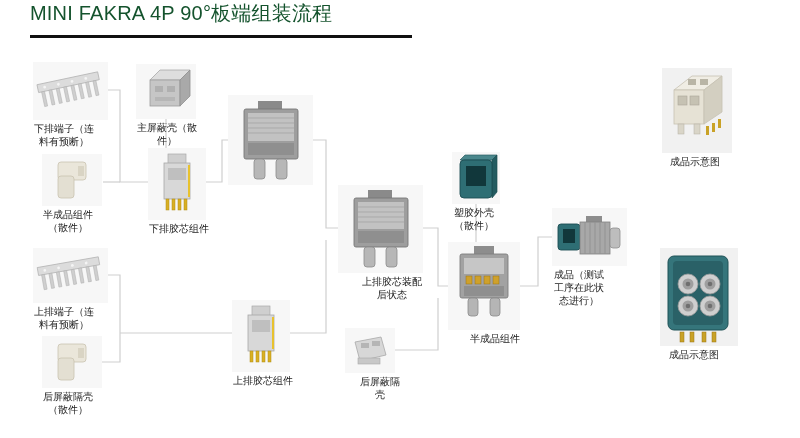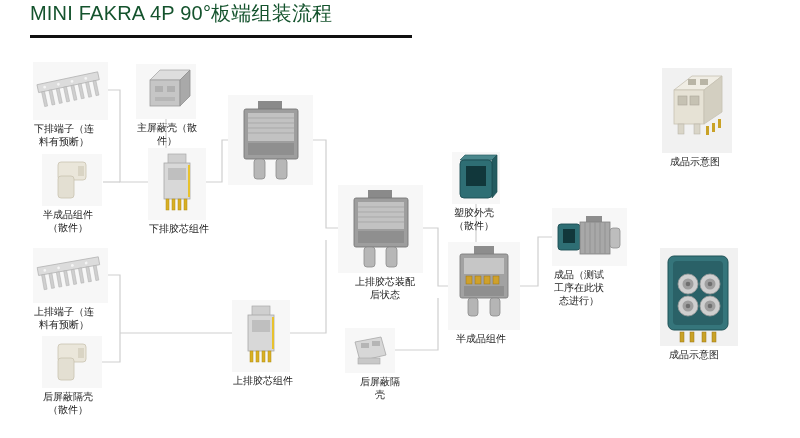--- a/index.html
+++ b/index.html
@@ -197,21 +197,21 @@
       <rect x="20" y="17" width="46" height="27" fill="#c2c2c2"></rect>
       <line x1="20" y1="22" x2="66" y2="22" stroke="#a9a9a9"></line>
       <line x1="20" y1="27" x2="66" y2="27" stroke="#a9a9a9"></line>
       <line x1="20" y1="32" x2="66" y2="32" stroke="#a9a9a9"></line>
       <line x1="20" y1="37" x2="66" y2="37" stroke="#a9a9a9"></line>
       <rect x="20" y="46" width="46" height="12" fill="#8f8f8f"></rect>
       <rect x="26" y="62" width="11" height="20" rx="3" fill="#b7b7b7" stroke="#8a8a8a" stroke-width="0.8"></rect>
       <rect x="48" y="62" width="11" height="20" rx="3" fill="#b7b7b7" stroke="#8a8a8a" stroke-width="0.8"></rect>
     </svg>
   </div>
-  <div class="label" style="width:62px;margin-left:16px">上排胶芯装配后状态</div>
+  <div class="label" style="width:62px;margin-left:23px">上排胶芯装配后状态</div>
 </div>
 
 <div class="node" style="left:345px;top:328px">
   <div class="photo" style="width:50px;height:45px">
     <svg viewBox="0 0 50 45">
       <rect width="50" height="45" fill="#f7f7f7"></rect>
       <polygon points="10,14 36,9 41,27 15,33" fill="#d7d7d7" stroke="#a8a8a8" stroke-width="0.8"></polygon>
       <rect x="16" y="15" width="8" height="5" fill="#b5b5b5"></rect>
       <rect x="27" y="13" width="8" height="5" fill="#b5b5b5"></rect>
       <rect x="13" y="30" width="22" height="6" fill="#c8c8c8" stroke="#a8a8a8" stroke-width="0.6"></rect>
@@ -242,21 +242,21 @@
       <rect x="16" y="16" width="40" height="16" fill="#c6c6c6"></rect>
       <rect x="18" y="34" width="6" height="8" fill="#cfa12b" stroke="#9a7414" stroke-width="0.5"></rect>
       <rect x="27" y="34" width="6" height="8" fill="#cfa12b" stroke="#9a7414" stroke-width="0.5"></rect>
       <rect x="36" y="34" width="6" height="8" fill="#cfa12b" stroke="#9a7414" stroke-width="0.5"></rect>
       <rect x="45" y="34" width="6" height="8" fill="#cfa12b" stroke="#9a7414" stroke-width="0.5"></rect>
       <rect x="16" y="44" width="40" height="10" fill="#8f8f8f"></rect>
       <rect x="20" y="56" width="10" height="18" rx="3" fill="#b5b5b5" stroke="#8a8a8a" stroke-width="0.8"></rect>
       <rect x="42" y="56" width="10" height="18" rx="3" fill="#b5b5b5" stroke="#8a8a8a" stroke-width="0.8"></rect>
     </svg>
   </div>
-  <div class="label" style="width:54px;margin-left:6px">半成品组件</div>
+  <div class="label" style="width:54px;margin-left:20px">半成品组件</div>
 </div>
 
 <div class="node" style="left:552px;top:208px">
   <div class="photo" style="width:75px;height:58px">
     <svg viewBox="0 0 75 58">
       <rect width="75" height="58" fill="#f7f7f7"></rect>
       <rect x="6" y="16" width="22" height="26" rx="3" fill="#2e6e74" stroke="#1c4d52" stroke-width="0.9"></rect>
       <rect x="11" y="21" width="12" height="14" fill="#11373b"></rect>
       <rect x="34" y="8" width="16" height="7" fill="#8d8d8d"></rect>
       <rect x="28" y="14" width="30" height="32" fill="#a8a8a8" stroke="#808080" stroke-width="0.8"></rect>

